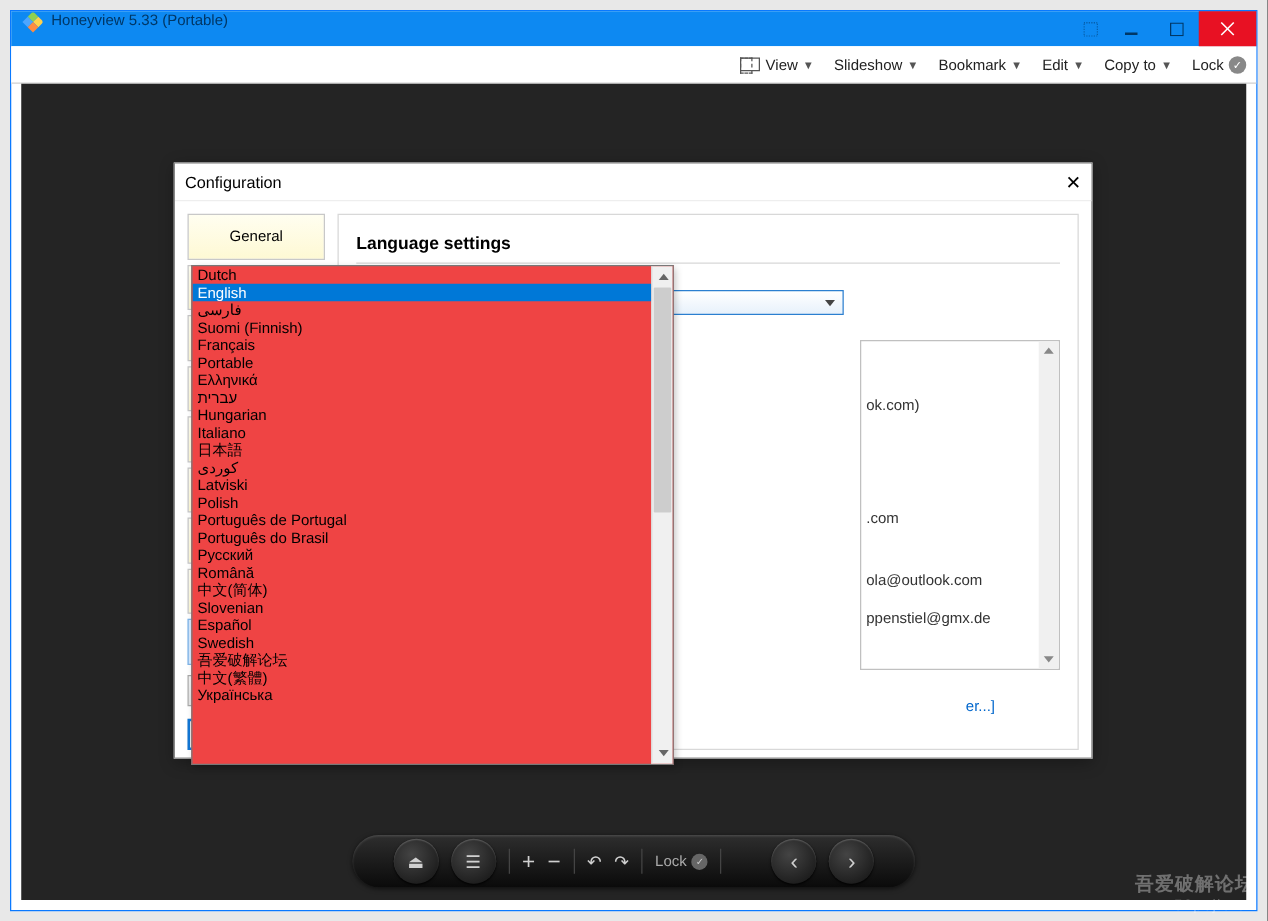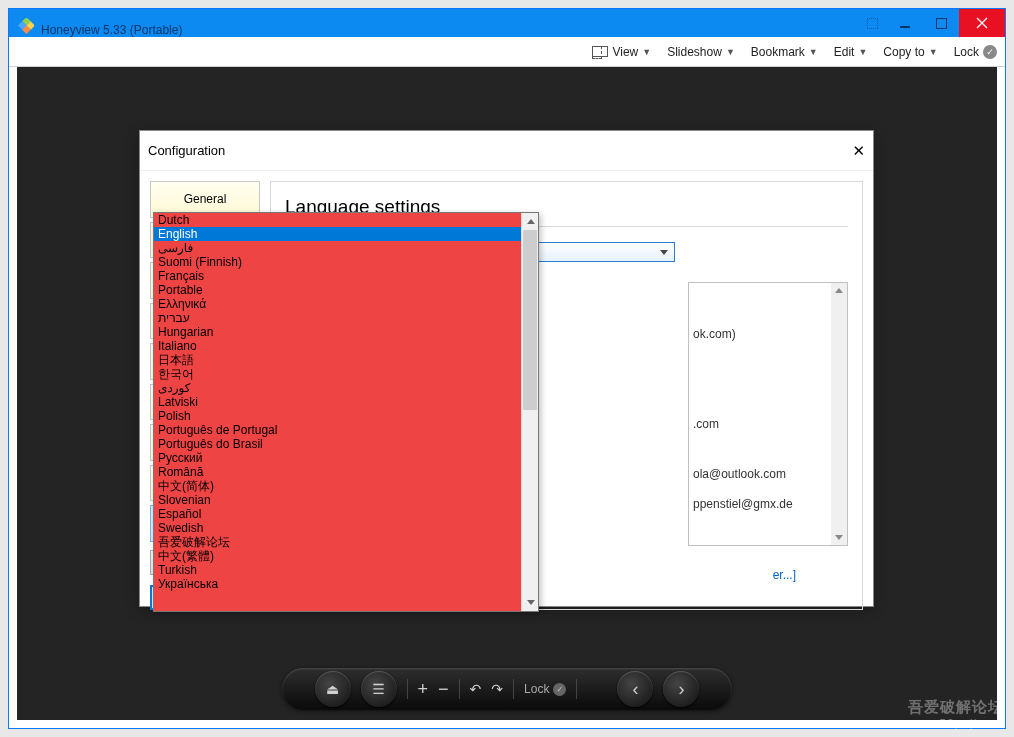--- a/index.html
+++ b/index.html
@@ -1,43 +1,43 @@
 <!DOCTYPE html>
 <html><head>
 <meta charset="utf-8">
 <style>
 *{box-sizing:border-box;margin:0;padding:0;font-family:"Segoe UI",Tahoma,sans-serif;font-size:12px}
 body{background:#e8e8e8;width:1014px;height:737px;overflow:hidden;position:relative}
 .win{position:absolute;left:8px;top:8px;width:998px;height:721px;border:1px solid #0a79ff;background:#fff}
-.titlebar{height:28px;background:#0d89f2;display:flex;align-items:flex-end;color:#fff;font-size:13px}
+.titlebar{height:28px;background:#0d89f2;display:flex;align-items:flex-start;color:#fff;font-size:13px}
 .titlebar .app-icon{width:20px;height:20px;margin:0 6px;display:flex;align-items:center;justify-content:center}
 .titlebar .title{flex:1;color:#003766}
 .titlebar .wctrl{display:flex;height:100%}
 .titlebar .wbtn{width:36px;height:100%;display:flex;align-items:center;justify-content:center;color:#003766}
 .titlebar .wbtn.full{width:30px}
 .titlebar .wbtn.close{background:#e81123;color:#fff;width:46px}
 .toolbar{height:30px;background:#fff;border-bottom:1px solid #d0d0d0;display:flex;justify-content:flex-end;align-items:center;padding-right:8px;gap:16px}
 .toolbar .tbtn{display:flex;align-items:center;gap:4px;color:#222;cursor:pointer}
 .toolbar .caret{font-size:9px;color:#555}
 .viewbox{width:16px;height:11px;border:1px solid #555;display:inline-block;position:relative}
 .viewbox::before{content:"";position:absolute;top:-1px;left:-1px;width:8px;height:11px;border:1px dashed #555}
 .canvas{position:absolute;left:8px;top:58px;right:8px;bottom:8px;background:#242424}
 .dialog{position:absolute;left:139px;top:130px;width:735px;height:477px;background:#fff;border:1px solid #888;box-shadow:0 3px 12px rgba(0,0,0,.3)}
-.dlg-title{height:40px;display:flex;align-items:center;padding:0 8px;border-bottom:1px solid #eee;background:#fff}
+.dlg-title{height:30px;display:flex;align-items:center;padding:0 8px;border-bottom:1px solid #eee;background:#fff}
 .dlg-title span{font-size:13px}
 .dlg-title .x{margin-left:auto;font-size:15px;cursor:pointer}
 .dlg-body{display:flex;height:calc(100% - 26px)}
 .sidebar{width:130px;padding:10px;display:flex;flex-direction:column;gap:4px}
 .navbtn{height:38px;border:1px solid #c8c8c8;background:linear-gradient(#fffef0,#fef9d4);display:flex;align-items:center;justify-content:center;font-size:12px;cursor:pointer}
 .navbtn.sel{background:#d6eaff;border-color:#7fb4e8}
 .spacer{flex:1}
 .sysbtn{height:26px;border:1px solid #aaa;background:linear-gradient(#f5f5f5,#e5e5e5);display:flex;align-items:center;justify-content:center;cursor:pointer}
 .sysbtn.ok{border:2px solid #1277d6;background:#e8e8e8;margin-top:6px}
 .content{flex:1;border:1px solid #d8d8d8;margin:10px 10px 10px 0;padding:14px;position:relative;overflow:hidden}
-.heading{font-weight:normal;font-size:19px;margin-bottom:8px}
+.heading{font-weight:bold;font-size:14px;margin-bottom:8px}
 .sep{border-top:1px solid #d8d8d8;margin-bottom:20px}
 .combo{position:absolute;left:14px;top:60px;width:390px}
 .combo-sel{height:20px;border:1px solid #2b7fd0;background:linear-gradient(#fff,#e7f1fb);padding:0 20px 0 4px;display:flex;align-items:center;position:relative}
 .combo-sel::after{content:"";position:absolute;right:6px;top:7px;border-left:4px solid transparent;border-right:4px solid transparent;border-top:5px solid #444}
 .infobox{position:absolute;right:14px;top:100px;width:160px;height:264px;border:1px solid #c0c0c0;background:#fff;font-size:11px;padding:4px;overflow:hidden}
 .infobox .sbtrack{position:absolute;right:0;top:0;bottom:0;width:16px;background:#f0f0f0}
 .infobox .sbtrack::before,.infobox .sbtrack::after{content:"";position:absolute;left:4px;border-left:4px solid transparent;border-right:4px solid transparent}
 .infobox .sbtrack::before{top:5px;border-bottom:5px solid #888}
 .infobox .sbtrack::after{bottom:5px;border-top:5px solid #888}
 .infoline{color:#333;white-space:nowrap}
@@ -212,35 +212,33 @@
       <div class="opt hl">English</div>
       <div class="opt">فارسی</div>
       <div class="opt">Suomi (Finnish)</div>
       <div class="opt">Français</div>
       <div class="opt">Portable</div>
       <div class="opt">Ελληνικά</div>
       <div class="opt">עברית</div>
       <div class="opt">Hungarian</div>
       <div class="opt">Italiano</div>
       <div class="opt">日本語</div>
-      <div class="opt">한국어</div>
       <div class="opt">كوردى</div>
       <div class="opt">Latviski</div>
       <div class="opt">Polish</div>
       <div class="opt">Português de Portugal</div>
       <div class="opt">Português do Brasil</div>
       <div class="opt">Русский</div>
       <div class="opt">Română</div>
       <div class="opt">中文(简体)</div>
       <div class="opt">Slovenian</div>
       <div class="opt">Español</div>
       <div class="opt">Swedish</div>
       <div class="opt">吾爱破解论坛</div>
       <div class="opt">中文(繁體)</div>
-      <div class="opt">Turkish</div>
       <div class="opt">Українська</div>
     </div>
 </div>
 
 <div class="watermark">
   <div class="cn">吾爱破解论坛</div>
   <div>www.52pojie.cn</div>
 </div>
 
 </body></html>

